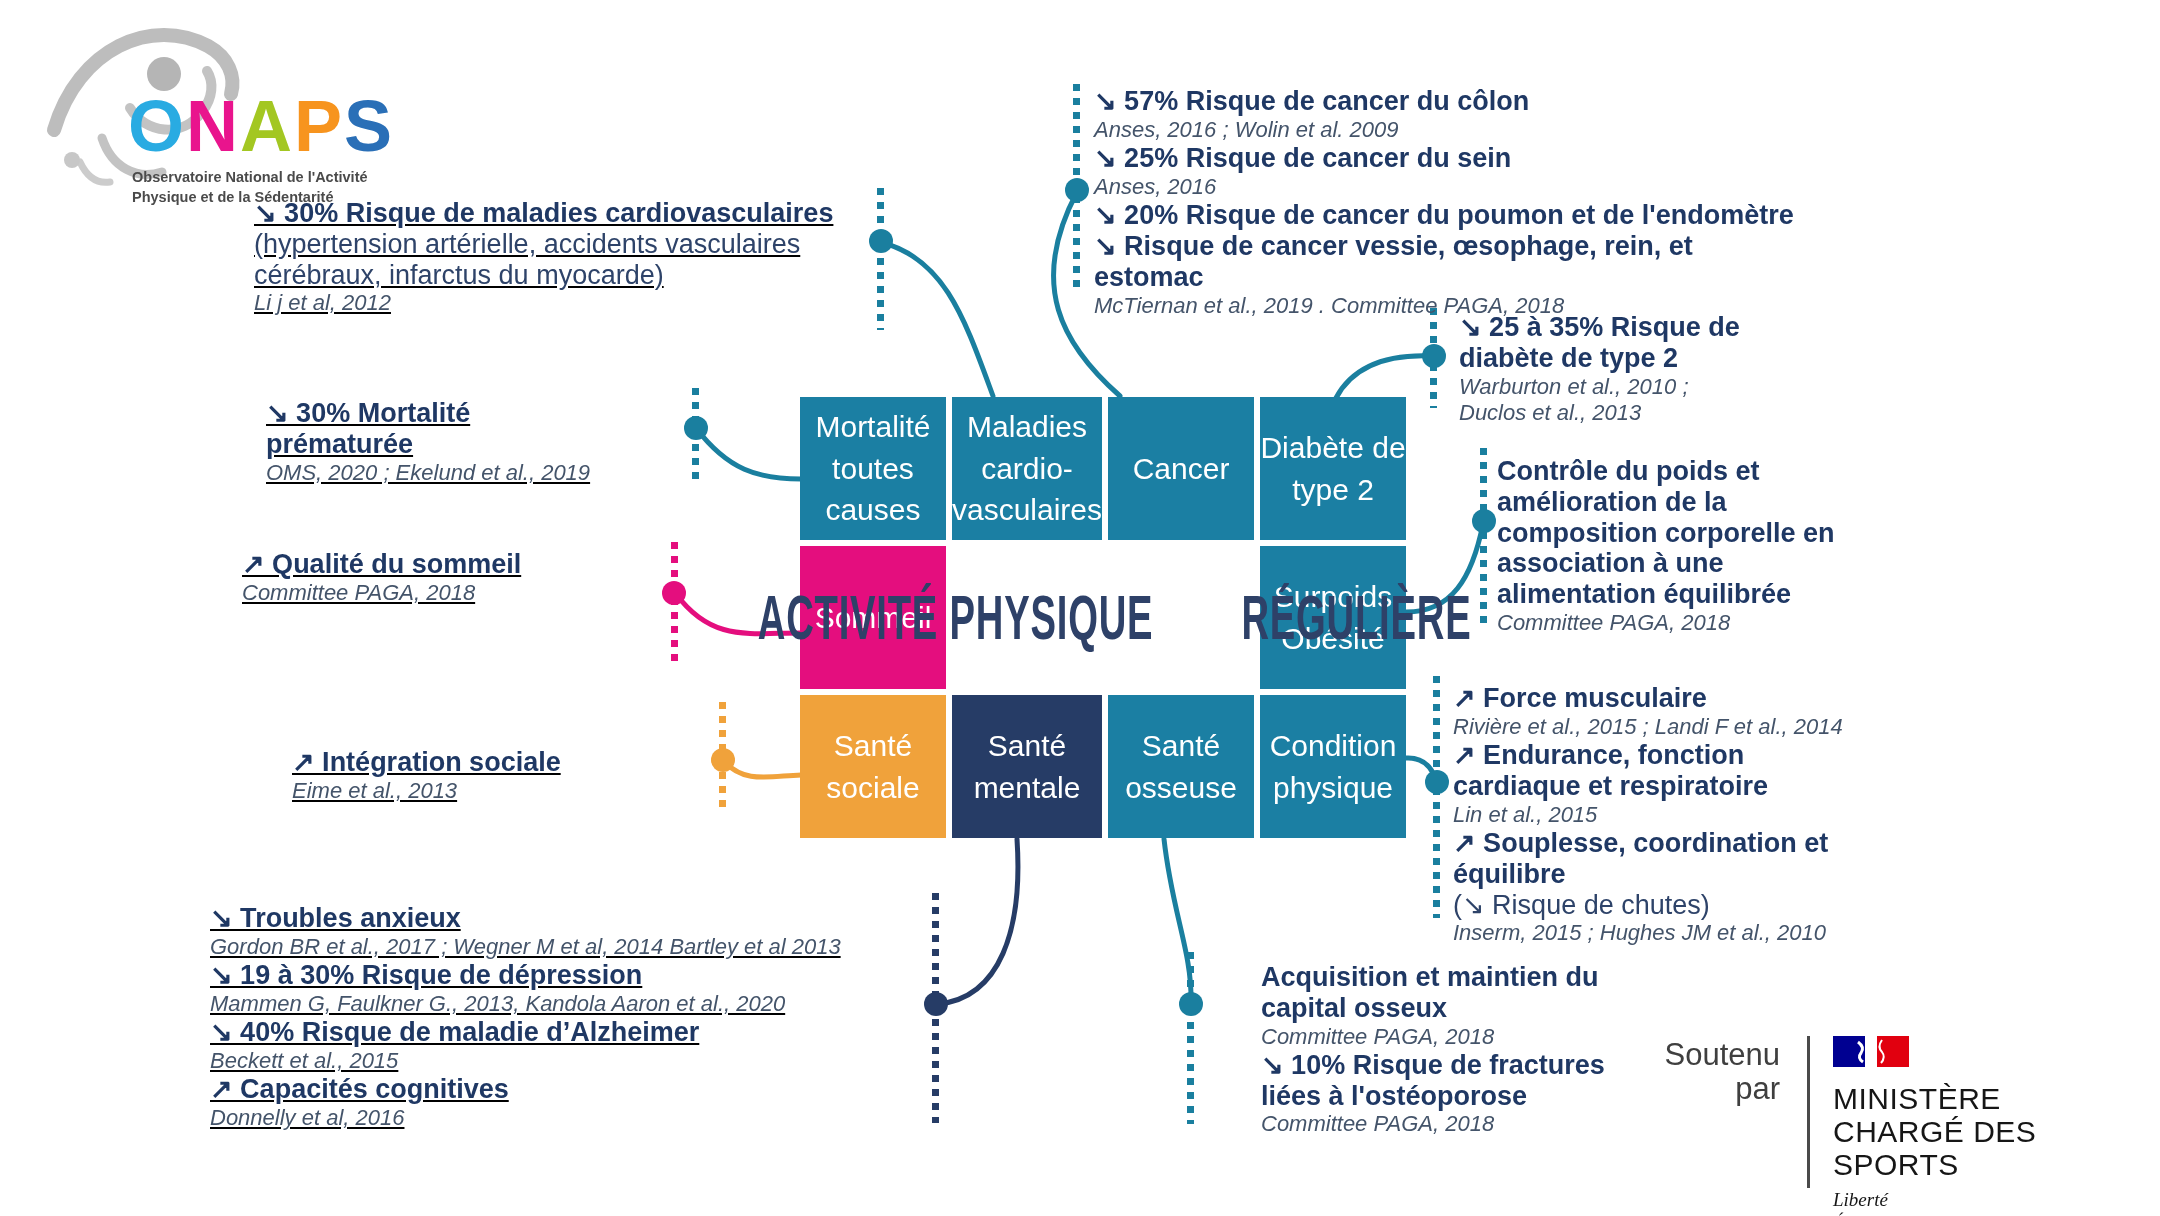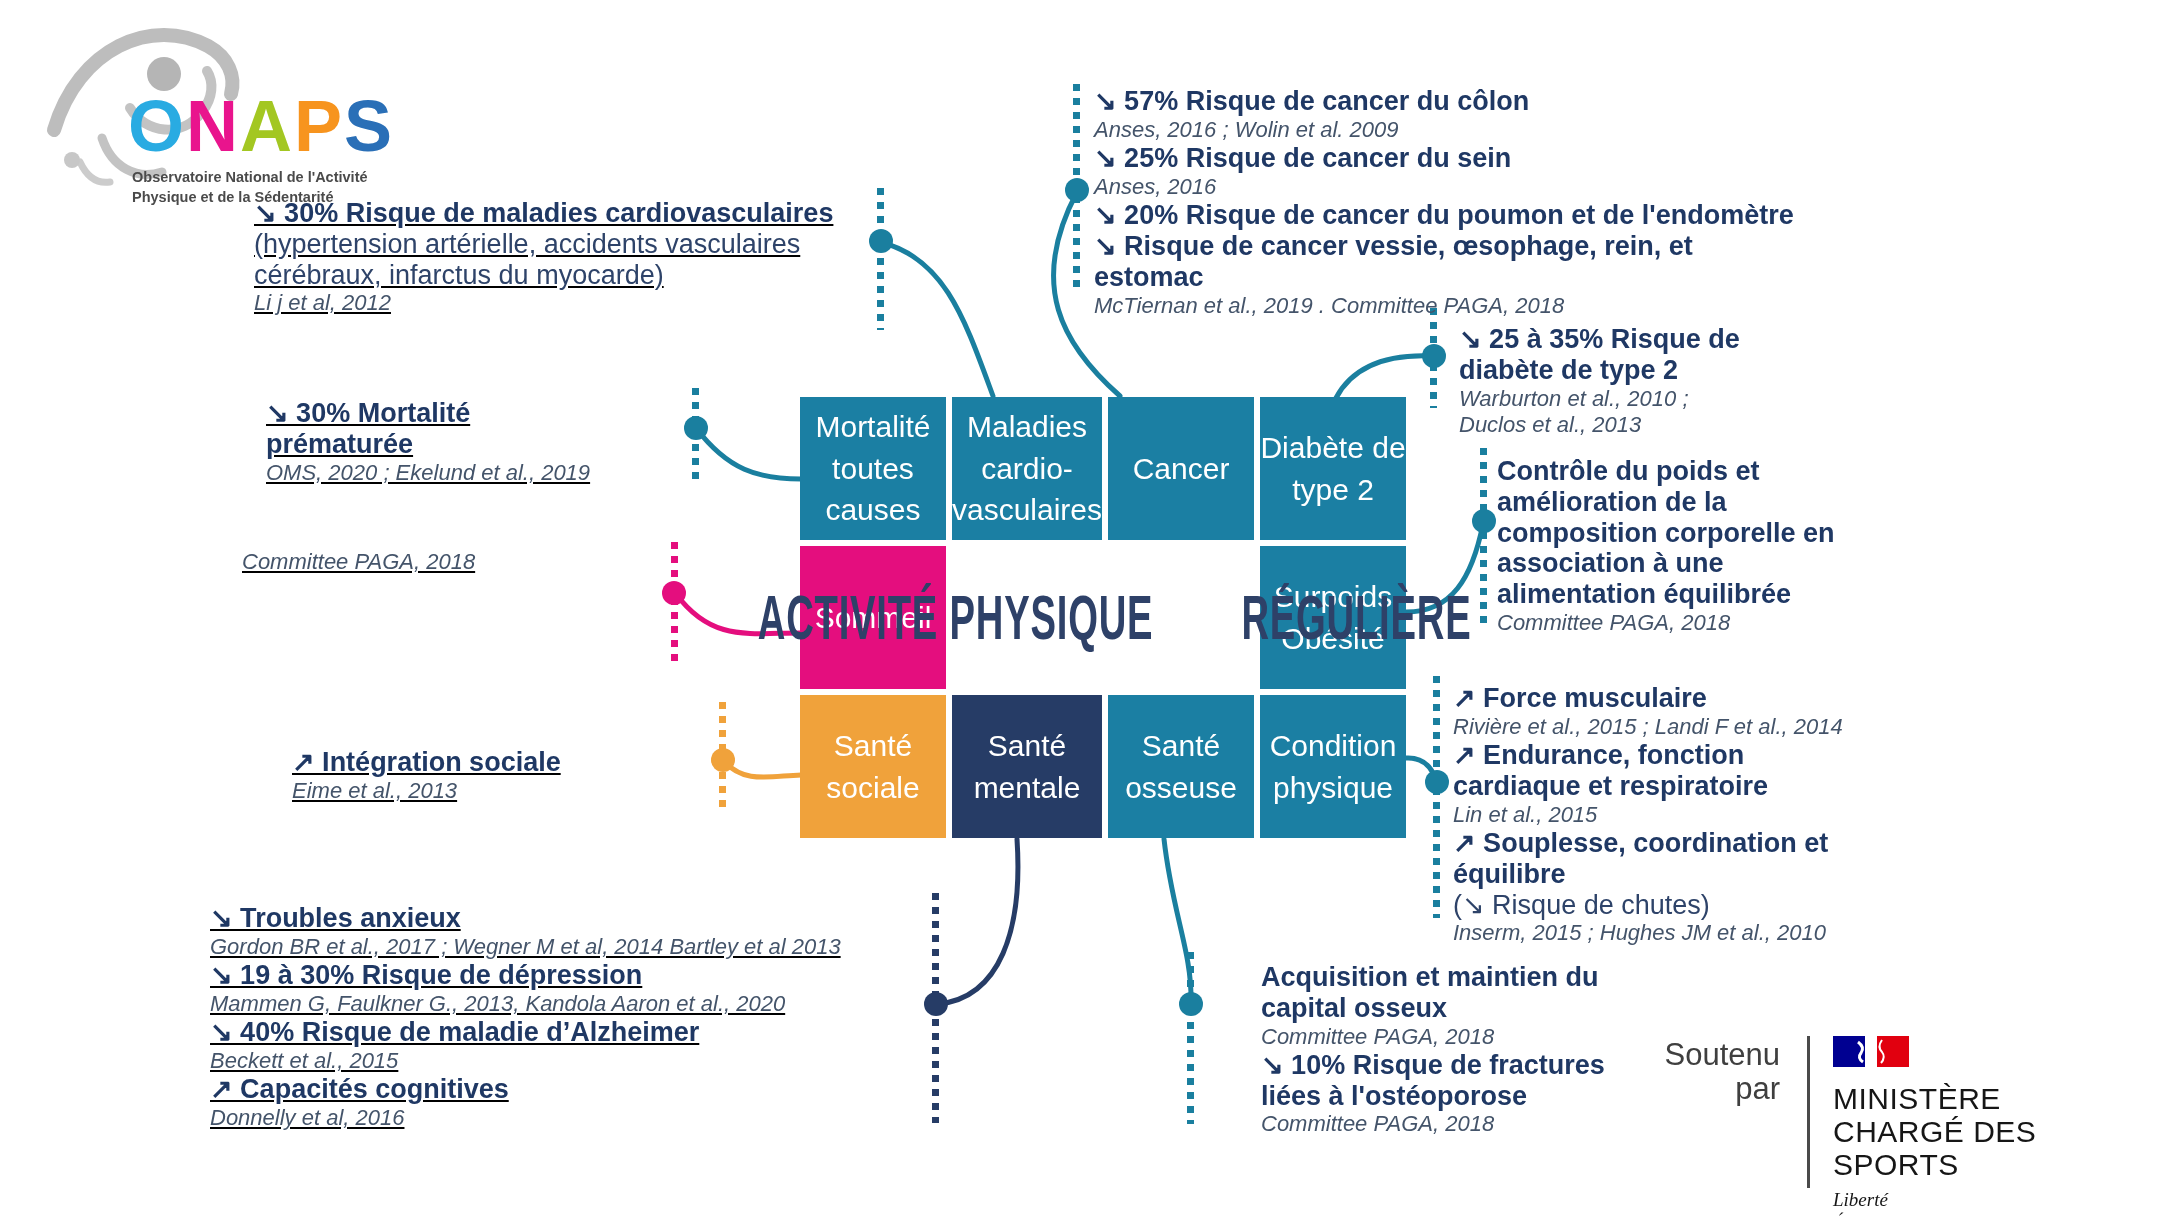--- a/index.html
+++ b/index.html
@@ -154,27 +154,28 @@
       <div class="a-bold">↘ 20% Risque de cancer du poumon et de l'endomètre</div>
       <div class="a-bold">↘ Risque de cancer vessie, œsophage, rein, et estomac</div>
       <div class="a-ref">McTiernan et al., 2019 . Committee PAGA, 2018</div>
     </div>
   <div class="anno ar" style="right:1474px;top:398px;width:420px;">
       <div class="a-bold">↘ 30% Mortalité</div>
       <div class="a-bold">prématurée</div>
       <div class="a-ref">OMS, 2020 ; Ekelund et al., 2019</div>
     </div>
   <div class="anno ar" style="right:1498px;top:549px;width:420px;">
+      <div class="a-bold">↗ Qualité du sommeil</div>
       <div class="a-ref">Committee PAGA, 2018</div>
     </div>
   <div class="anno ar" style="right:1448px;top:747px;width:420px;">
       <div class="a-bold">↗ Intégration sociale</div>
       <div class="a-ref">Eime et al., 2013</div>
     </div>
-  <div class="anno al" style="left:1459px;top:312px;width:360px;margin-top:12px;">
+  <div class="anno al" style="left:1459px;top:312px;width:360px;">
       <div class="a-bold">↘ 25 à 35% Risque de</div>
       <div class="a-bold">diabète de type 2</div>
       <div class="a-ref">Warburton et al., 2010 ;</div>
       <div class="a-ref">Duclos et al., 2013</div>
     </div>
   <div class="anno al" style="left:1497px;top:456px;width:380px;">
       <div class="a-bold">Contrôle du poids et</div>
       <div class="a-bold">amélioration de la</div>
       <div class="a-bold">composition corporelle en</div>
       <div class="a-bold">association à une</div>

